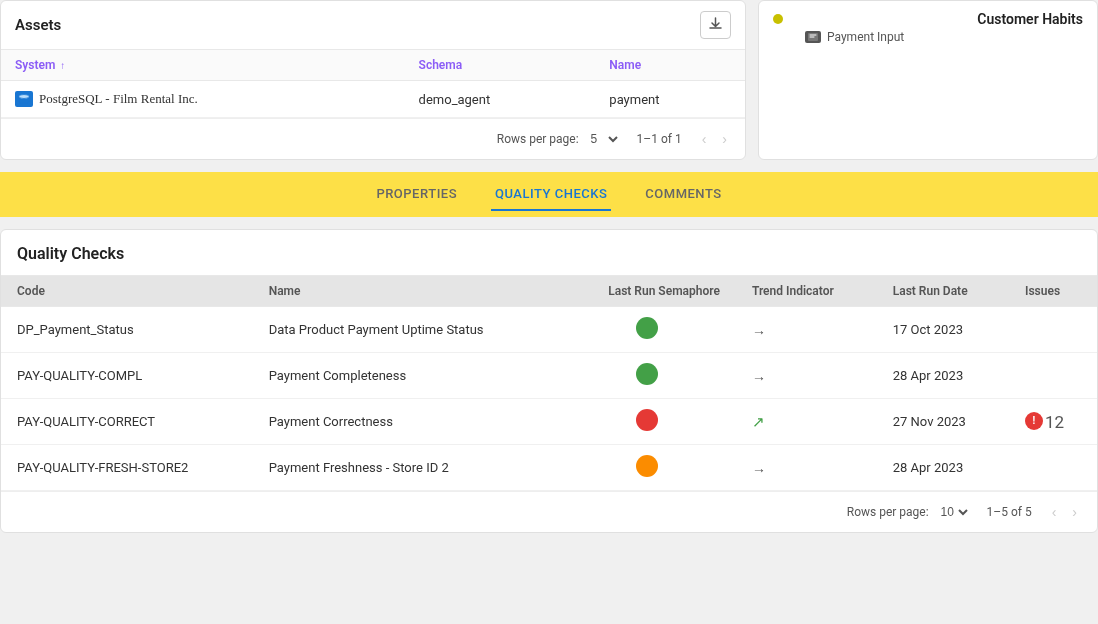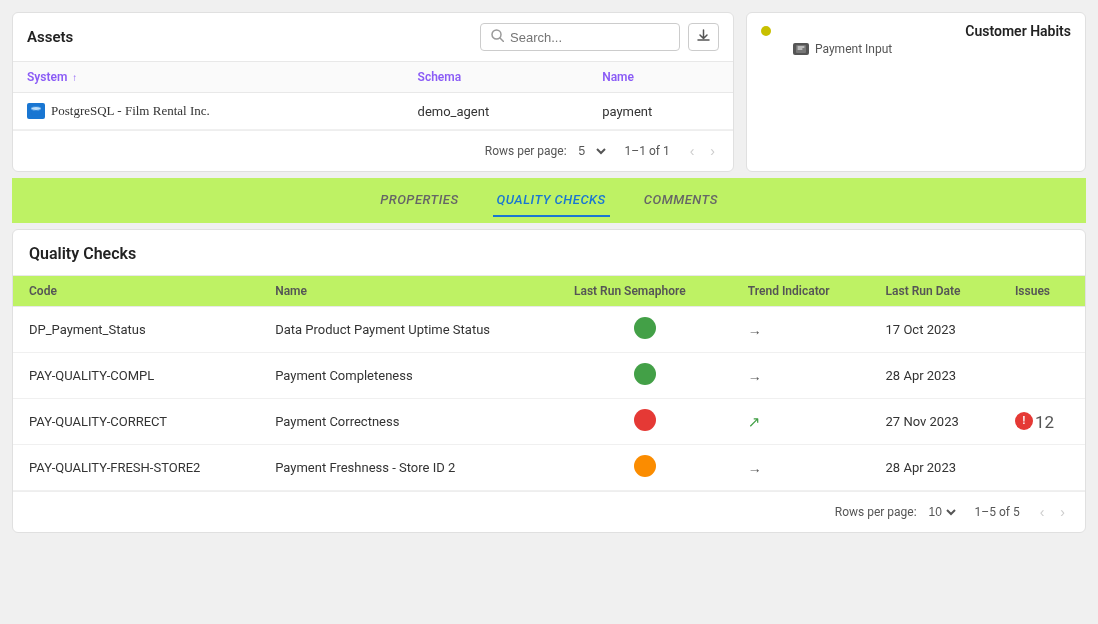--- a/index.html
+++ b/index.html
@@ -8,22 +8,22 @@
       background: #f0f0f0;
       font-size: 13px;
       color: #333;
     }
     .page {
       width: 1098px;
       min-height: 624px;
       background: #f0f0f0;
       display: flex;
       flex-direction: column;
-      padding: 12px;
-      gap: 6px;
+      padding: 0;
+      gap: 12px;
     }
     .top-section {
       display: flex;
       gap: 12px;
     }
     .assets-panel {
       flex: 1;
       background: #fff;
       border-radius: 6px;
       border: 1px solid #e0e0e0;
@@ -194,23 +194,22 @@
       margin-left: 32px;
     }
     .consumer-sub-text {
       font-size: 12px;
       color: #555;
     }
     .tabs-section {
       display: flex;
       justify-content: center;
       gap: 30px;
-      background: #bef264;
+      background: #fde047;
       padding: 6px 0;
-      font-style: italic;
     }
     .tab {
       padding: 8px 4px;
       font-size: 13px;
       font-weight: 500;
       color: #666;
       cursor: pointer;
       border-bottom: 2px solid transparent;
       text-transform: uppercase;
       letter-spacing: 0.5px;
@@ -240,21 +239,21 @@
       margin-top: 8px;
     }
     .qc-table th {
       text-align: left;
       padding: 8px 16px;
       font-size: 12px;
       font-weight: 600;
       color: #555;
       border-bottom: 1px solid #e8e8e8;
       border-top: 1px solid #e8e8e8;
-      background: #bef264;
+      background: #e5e5e5;
     }
     .qc-table td {
       padding: 10px 16px;
       font-size: 13px;
       color: #333;
       border-bottom: 1px solid #f0f0f0;
     }
     .semaphore-cell {
       text-align: center;
     }
@@ -330,29 +329,20 @@
 <body>
 
 <div class="page">
 
   <div class="top-section">
 
     <div class="assets-panel">
       <div class="assets-header">
         <span class="assets-title">Assets</span>
         <div class="search-bar-container">
-          <div class="search-bar">
-            <span class="search-icon-svg">
-              <svg width="13" height="13" viewBox="0 0 13 13" fill="none">
-                <circle cx="5.5" cy="5.5" r="4.5" stroke="#999" stroke-width="1.5"></circle>
-                <line x1="9" y1="9" x2="12.5" y2="12.5" stroke="#999" stroke-width="1.5" stroke-linecap="round"></line>
-              </svg>
-            </span>
-            <input class="search-input" type="text" placeholder="Search..." style="">
-          </div>
           <button class="download-btn">
             <svg width="13" height="13" viewBox="0 0 13 13" fill="none">
               <path d="M6.5 1v7M3 6l3.5 3.5L10 6" stroke="#555" stroke-width="1.5" stroke-linecap="round" stroke-linejoin="round"></path>
               <path d="M1 11h11" stroke="#555" stroke-width="1.5" stroke-linecap="round"></path>
             </svg>
           </button>
         </div>
       </div>
       <table class="assets-table">
         <thead>
@@ -423,21 +413,21 @@
 
   <div class="bottom-panel">
     <div class="quality-checks-header">
       <span class="quality-checks-title">Quality Checks</span>
     </div>
     <table class="qc-table">
       <thead>
         <tr>
           <th>Code</th>
           <th>Name</th>
-          <th style="text-align:left;">Last Run Semaphore</th>
+          <th style="text-align:right;">Last Run Semaphore</th>
           <th>Trend Indicator</th>
           <th>Last Run Date</th>
           <th>Issues</th>
         </tr>
       </thead>
       <tbody>
 
         <tr>
           <td class="code-cell">DP_Payment_Status</td>
           <td>Data Product Payment Uptime Status</td>

